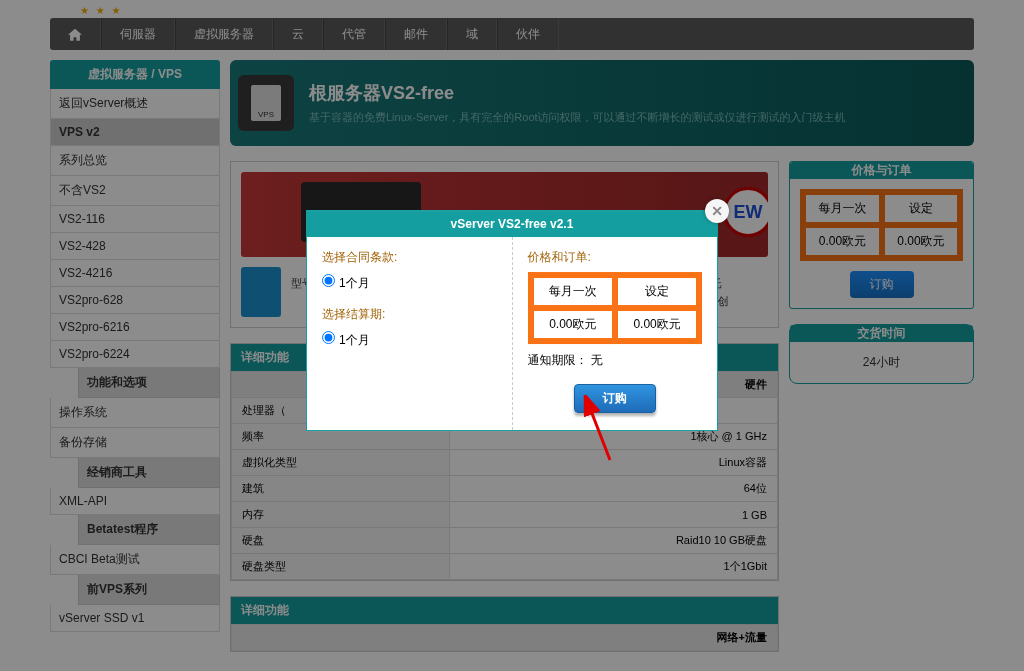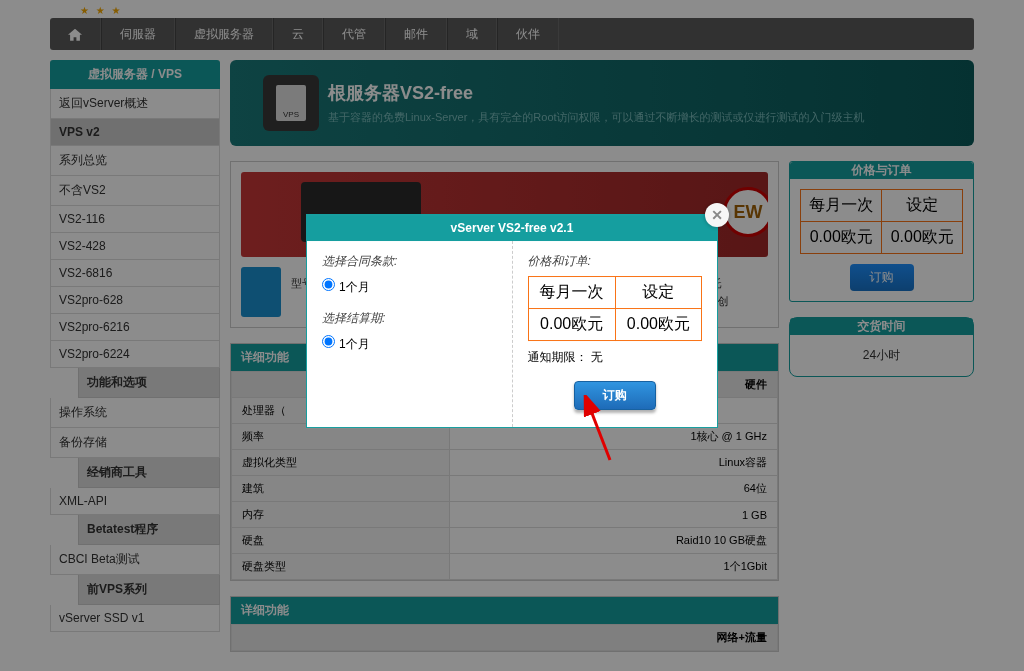--- a/index.html
+++ b/index.html
@@ -18,66 +18,66 @@
   .content-area { display: flex; padding: 10px 50px; gap: 10px; }
   
   .sidebar { width: 170px; flex-shrink: 0; }
   .sidebar-title { background: #159e9f; color: #fff; padding: 6px 0; font-weight: bold; border-radius: 3px 3px 0 0; text-align: center; }
   .sidebar-item { background: #fff; border: 1px solid #ddd; border-top: none; padding: 6px 8px; color: #333; cursor: pointer; }
   .sidebar-item.active { background: #ccc; color: #333; font-weight: bold; }
   .sidebar-header { background: #ddd; border: 1px solid #ccc; border-top: none; padding: 6px 8px; color: #333; font-weight: bold; margin-left: 28px; }
   
   .main-content { flex: 1; min-width: 0; }
   
-  .hero-banner { background: linear-gradient(to right, #1a7a7a, #0a5a5a); border-radius: 6px; padding: 15px 33px; display: flex; gap: 9px; align-items: center; }
+  .hero-banner { background: linear-gradient(to right, #1a7a7a, #0a5a5a); border-radius: 6px; padding: 15px 8px; display: flex; gap: 15px; align-items: center; }
   .hero-icon { width: 56px; height: 56px; background: #3a3a3a; border-radius: 6px; display: flex; align-items: center; justify-content: center; }
   .hero-icon-inner { width: 30px; height: 36px; background: #e0e0e0; border-radius: 2px; position: relative; }
   .hero-icon-inner::after { content: 'VPS'; position: absolute; bottom: 2px; left: 50%; transform: translateX(-50%); font-size: 8px; color: #333; }
   .hero-text h2 { color: #fff; font-size: 18px; margin-bottom: 4px; }
   .hero-text p { color: #7abbbb; font-size: 11px; line-height: 1.5; }
   
   .content-row { display: flex; gap: 10px; margin-top: 15px; }
   .content-main { flex: 1; min-width: 0; }
   .content-side { width: 185px; flex-shrink: 0; }
   
   .banner-box { border: 1px solid #ccc; padding: 10px; position: relative; }
   .banner-img { background: linear-gradient(to right, #c73838, #a02828); height: 85px; position: relative; border-radius: 3px; overflow: hidden; }
   .banner-server { position: absolute; left: 60px; top: 10px; width: 120px; height: 60px; background: #2a2a2a; border-radius: 4px; }
-  .new-badge { position: absolute; right: -5px; top: 15px; width: 50px; height: 50px; background: #fff; border: 3px solid #cc0000; border-radius: 50%; display: flex; align-items: center; justify-content: center; color: #a16207; font-weight: bold; font-size: 18px; }
+  .new-badge { position: absolute; right: -5px; top: 15px; width: 50px; height: 50px; background: #fff; border: 3px solid #cc0000; border-radius: 50%; display: flex; align-items: center; justify-content: center; color: #1d4ed8; font-weight: bold; font-size: 18px; }
   .banner-desc { margin-top: 10px; display: flex; gap: 10px; }
   .banner-desc-icon { width: 40px; height: 50px; background: #1a90d0; border-radius: 3px; flex-shrink: 0; }
   .banner-desc-text { font-size: 11px; line-height: 1.6; color: #333; padding-top: 8px; }
   
   .detail-box { border: 1px solid #ccc; margin-top: 15px; }
   .detail-title { background: #159e9f; color: #fff; padding: 5px 10px; font-weight: bold; }
   .detail-table { width: 100%; border-collapse: collapse; }
   .detail-table td { border: 1px solid #ddd; padding: 5px 10px; font-size: 11px; }
   .detail-table td:first-child { width: 40%; background: #f5f5f5; }
   .detail-table td:last-child { text-align: right; }
   
   .price-box { border: 1px solid #159e9f; border-radius: 3px; }
   .price-title { background: #159e9f; color: #fff; text-align: center; font-weight: bold; border-radius: 3px 3px 0 0; }
   .price-content { padding: 10px; }
   .price-table { width: 100%; border-collapse: collapse; margin-bottom: 10px; }
-  .price-table td { border: 1px solid #f97316; padding: 5px; text-align: center; font-size: 16px; }
+  .price-table td { border: 6px solid #f97316; padding: 5px; text-align: center; font-size: 12px; }
   .order-btn { display: block; margin: 10px auto 0; padding: 5px 20px; background: linear-gradient(#1e90ff, #1873c8); color: #fff; border: none; border-radius: 4px; cursor: pointer; font-size: 12px; }
   
   .delivery-box { border: 1px solid #159e9f; border-radius: 8px; margin-top: 15px; }
   .delivery-content { padding: 12px; text-align: center; color: #333; }
   
   
   .overlay { position: fixed; inset: 0; background: rgba(0,0,0,0.45); }
   .modal { position: fixed; left: 50%; top: 50%; transform: translate(-50%, -57%); width: 412px; background: #fff; border: 1px solid #159e9f; z-index: 100; }
   .modal-title { background: #159e9f; color: #fff; padding: 6px; text-align: center; font-weight: bold; position: relative; }
   .modal-close { position: absolute; right: -12px; top: -12px; width: 24px; height: 24px; background: #f6f6f6; border-radius: 50%; display: flex; align-items: center; justify-content: center; color: #888; cursor: pointer; font-size: 14px; box-shadow: 0 0 4px rgba(0,0,0,.3); z-index: 101; }
   .modal-body { display: flex; }
   .modal-left, .modal-right { padding: 12px 15px; flex: 1; }
   .modal-left { border-right: 1px dashed #ccc; }
   .modal-section { margin-bottom: 12px; }
-  .modal-section-title { color: #404040; margin-bottom: 6px; font-style: italic; }
+  .modal-section-title { color: #a16207; margin-bottom: 6px; }
   .radio-row { padding: 2px 0; }
   .radio-row input { margin-right: 4px; }
   .modal-right .price-table { margin-bottom: 8px; }
   .notice-row { margin: 8px 0 15px; }
   .modal-order-btn { display: block; margin: 10px auto 5px; padding: 5px 28px; background: linear-gradient(#3095e0, #1e6bb8); color: #fff; border: 1px solid #1560a0; border-radius: 4px; cursor: pointer; font-weight: bold; font-size: 12px; box-shadow: 0 2px 3px rgba(0,0,0,.3); }
   
   .arrow-annotation { position: fixed; left: 578px; top: 395px; width: 40px; height: 70px; z-index: 200; pointer-events: none; }
 </style>
 </head>
 <body>
@@ -99,21 +99,21 @@
   <div class="content-area">
     <aside class="sidebar">
       <div class="sidebar-title">虚拟服务器 / VPS</div>
       <div id="sidebar-list">
           <div class="sidebar-item">返回vServer概述</div>
           <div class="sidebar-item active">VPS v2</div>
           <div class="sidebar-item">系列总览</div>
           <div class="sidebar-item">不含VS2</div>
           <div class="sidebar-item">VS2-116</div>
           <div class="sidebar-item">VS2-428</div>
-          <div class="sidebar-item">VS2-6816</div>
+          <div class="sidebar-item">VS2-4216</div>
           <div class="sidebar-item">VS2pro-628</div>
           <div class="sidebar-item">VS2pro-6216</div>
           <div class="sidebar-item">VS2pro-6224</div>
           <div class="sidebar-header">功能和选项</div>
           <div class="sidebar-item">操作系统</div>
           <div class="sidebar-item">备份存储</div>
           <div class="sidebar-header">经销商工具</div>
           <div class="sidebar-item">XML-API</div>
           <div class="sidebar-header">Betatest程序</div>
           <div class="sidebar-item">CBCI Beta测试</div>

